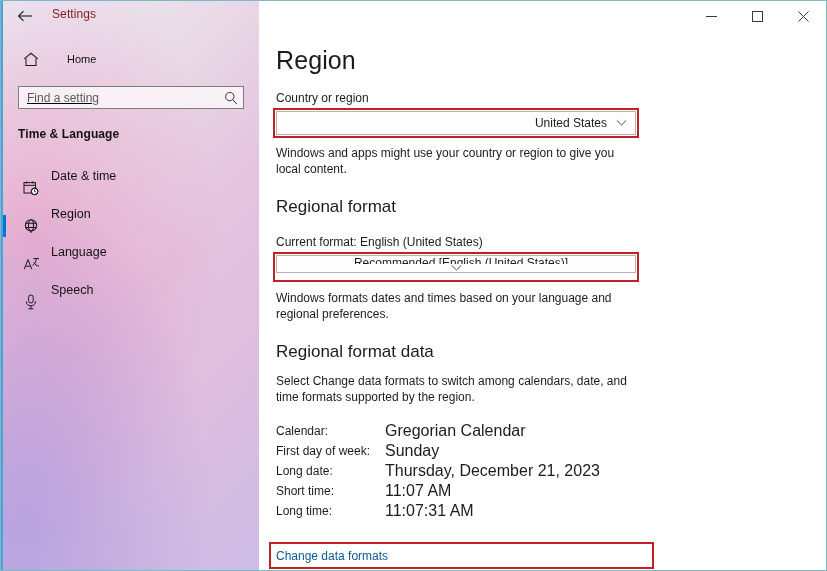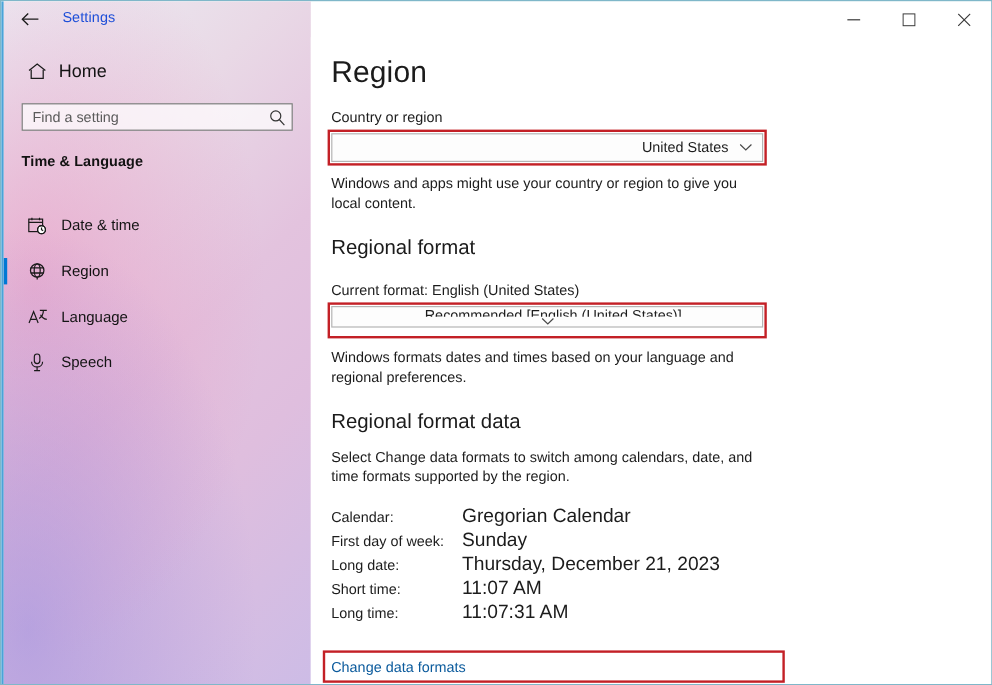--- a/index.html
+++ b/index.html
@@ -33,21 +33,21 @@
     left: 9px; top: 1px;
     width: 30px; height: 28px;
     display: flex; align-items: center; justify-content: center;
     color: #1a1a1a;
   }
   .back-btn svg { display:block; }
   .app-title {
     position: absolute;
     left: 51px; top: 6px;
     font-size: 12px;
-    color: #1d4ed8;
+    color: #7f1d1d;
     letter-spacing: .1px;
   }
   .win-controls {
     position: absolute;
     right: 0; top: 0;
     display: flex;
     height: 30px;
   }
   .win-btn {
     width: 46px; height: 30px;
@@ -75,32 +75,32 @@
     left: 0; top: 44px;
     width: 258px; height: 28px;
     display: flex; align-items: center;
   }
   .nav-home .ico {
     width: 36px; margin-left: 10px;
     display: flex; align-items: center; justify-content: center;
     color: #1c1c1c;
   }
   .nav-home .lbl {
-    font-size: 15px; color: #141414;
-    margin-left: 0;
+    font-size: 11px; color: #141414;
+    margin-left: 18px;
   }
 
   .search-wrap {
     position: absolute;
     left: 15px; top: 85px;
     width: 226px; height: 23px;
     background: rgba(255,255,255,0.72);
     border: 1px solid #7c7c7c;
     box-sizing: border-box;
-    display: flex; align-items: center;
+    display: flex; align-items: center; text-decoration: underline;
   }
   .search-input {
     flex: 1;
     border: none; outline: none; background: transparent;
     font-family: "Liberation Sans", sans-serif;
     font-size: 12px;
     color: #3c3c3c;
     padding: 0 4px 0 8px;
     height: 100%;
   }
@@ -122,21 +122,20 @@
 
   .nav-list {
     position: absolute;
     left: 0; top: 168px;
     width: 258px;
   }
   .nav-item {
     position: relative;
     height: 38px;
     display: flex;
-    align-items: center;
   }
   .nav-item .sel-bar {
     position: absolute;
     left: 0; top: 8px;
     width: 3px; height: 22px;
     background: #0078d4;
     opacity: 0;
   }
   .nav-item.selected .sel-bar { opacity: 1; }
   .nav-item .ico {

